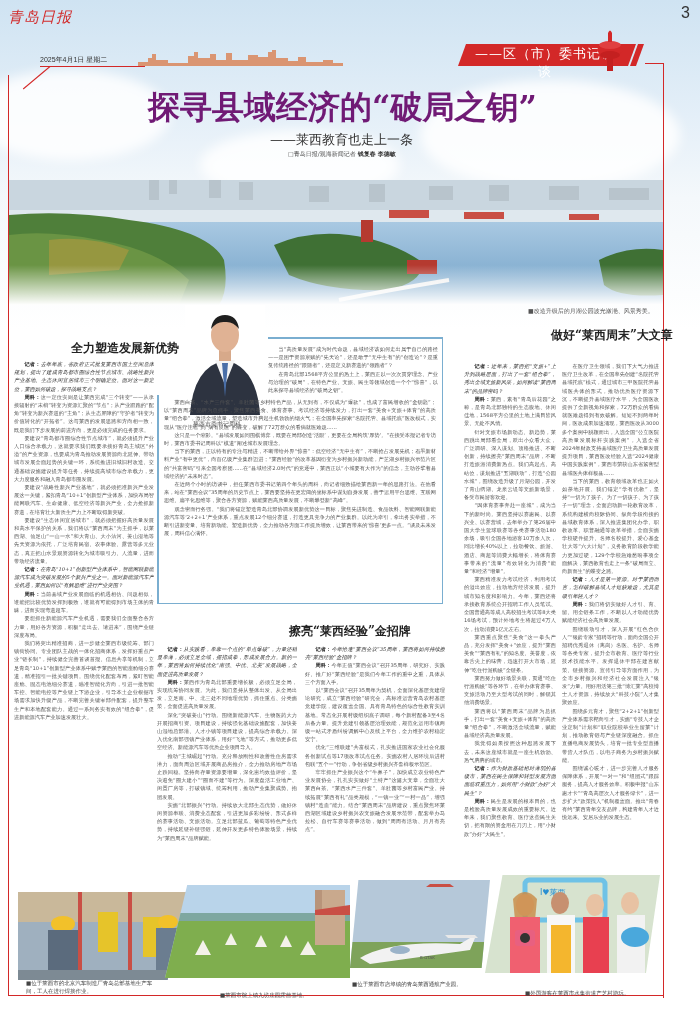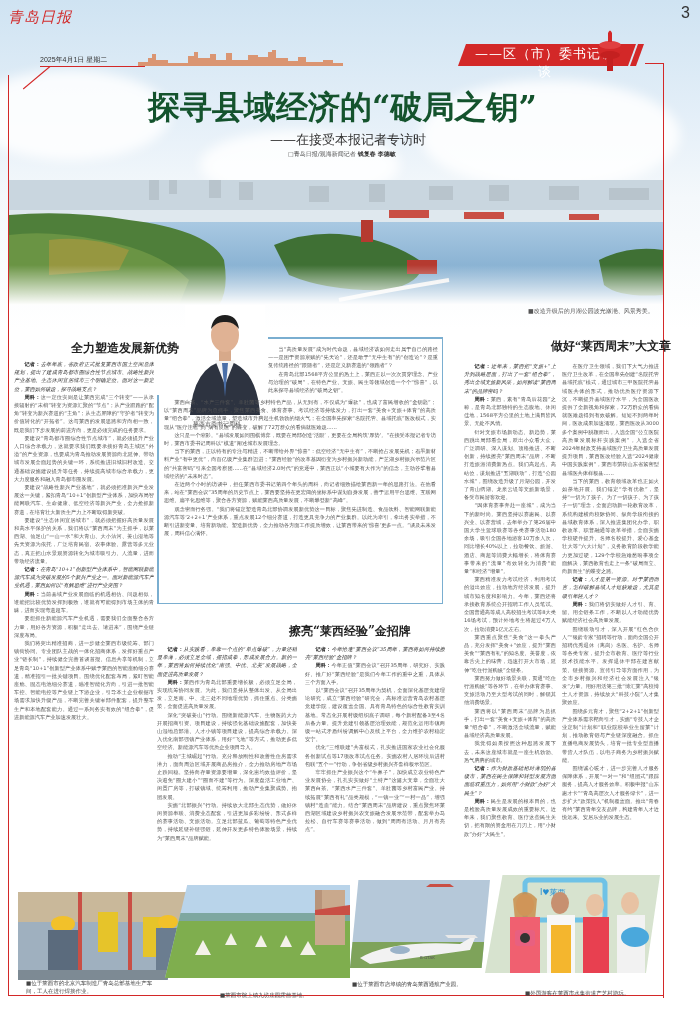--- a/index.html
+++ b/index.html
@@ -16,21 +16,21 @@
   .redline-diag { position:absolute; left:15px; top:66px; width:35px; height:1px; background:#d32828; transform-origin:right; transform:rotate(-40deg); }
   .skyline { position:absolute; left:138px; top:48px; width:205px; height:18px; }
   .banner { position:absolute; left:462px; top:44px; width:170px; height:22px; background:#d32828; transform:skewX(-20deg); }
   .banner-text { position:absolute; left:470px; top:45px; width:150px; font-size:13px; color:#fff; font-family:"DejaVu Sans", sans-serif; text-align:center; letter-spacing:1px; }
   .banner-stripes { position:absolute; left:634px; top:44px; width:6px; height:22px; background:#d32828; transform:skewX(-20deg); }
   .tower { position:absolute; left:596px; top:28px; width:28px; height:44px; }
   .outer-frame-top { position:absolute; left:645px; top:63px; width:18px; height:1px; background:#d32828; }
   .outer-frame-right { position:absolute; left:663px; top:63px; width:1px; height:935px; background:#d32828; }
   .outer-frame-left { position:absolute; left:8px; top:75px; width:1px; height:920px; background:#d32828; }
   .outer-frame-bottom { position:absolute; left:8px; top:995px; width:656px; height:1px; background:#d32828; }
-  .headline { position:absolute; left:148px; top:86px; font-size:32px; font-weight:bold; color:#14532d; letter-spacing:0px; white-space:nowrap; font-family:"DejaVu Serif", serif; }
+  .headline { position:absolute; left:148px; top:86px; font-size:32px; font-weight:bold; color:#701a75; letter-spacing:0px; white-space:nowrap; font-family:"DejaVu Serif", serif; }
   .subhead { position:absolute; left:270px; top:131px; font-size:13px; color:#333; white-space:nowrap; font-family:"DejaVu Sans", sans-serif; }
   .byline { position:absolute; left:288px; top:150px; font-size:6px; color:#555; white-space:nowrap; font-family:"DejaVu Sans", sans-serif; }
   .byline b { color:#333; }
   .hero { position:absolute; left:9px; top:180px; width:654px; height:125px; overflow:hidden; }
   .hero svg { width:100%; height:100%; display:block; }
   .hero-fade { position:absolute; left:0; bottom:0; width:100%; height:40px; background:linear-gradient(180deg,rgba(255,255,255,0),#fff); }
   .hero-caption { position:absolute; left:528px; top:307px; font-size:6px; color:#555; white-space:nowrap; font-family:"DejaVu Sans", sans-serif; }
   .portrait { position:absolute; left:185px; top:305px; width:80px; height:110px; overflow:hidden; }
   .portrait-caption { position:absolute; left:193px; top:420px; font-size:6px; color:#555; font-family:"DejaVu Sans", sans-serif; }
   .section-head { position:absolute; font-size:12px; font-weight:bold; color:#222; white-space:nowrap; font-family:"DejaVu Serif", serif;margin-left:43px; }
@@ -76,21 +76,21 @@
     <path d="M12 5 Q14 0 16 5 L16 14 L12 14 Z" fill="#d32828"></path>
     <rect x="11" y="29" width="6" height="14" fill="#c42020"></rect>
   </svg>
 
   <div class="outer-frame-top"></div>
   <div class="outer-frame-right"></div>
   <div class="outer-frame-left"></div>
   <div class="outer-frame-bottom"></div>
 
   <div class="headline">探寻县域经济的“破局之钥”</div>
-  <div class="subhead">——在接受本报记者专访时</div>
+  <div class="subhead">——莱西教育也走上一条</div>
   <div class="byline">
     <span>□青岛日报/观海新闻记者</span>
     <b>钱复春   李德敏</b>
   </div>
 
   <div class="hero">
     <svg viewBox="0 0 654 125" preserveAspectRatio="none">
       <defs>
         <linearGradient id="water" x1="0" y1="0" x2="0" y2="1">
           <stop offset="0" stop-color="#a9c9e2"></stop>
@@ -181,21 +181,21 @@
     <p>实施“北部振兴”行动。持续放大北部生态优势，做好休闲资源串联、消费业态配套，引进更加多彩纷纷、形式多样的赛事活动、文旅活动。立足北部蓝瓜、葡萄等特色产业优势，持续延链补链强链，延伸开发更多特色体验场景，持续为“莱西周末”品牌赋能。</p>
   </div>
   <div class="col" style="left:305px;top:645px;width:140px;height:245px;">
     <p class="q"><b>记者：</b><span>今年恰逢“莱西会议”35周年，莱西将如何持续擦亮“莱西经验”金招牌？</span></p>
     <p class="a"><b>周科：</b><span>今年正值“莱西会议”召开35周年，研究好、实践好、推广好“莱西经验”是我们今年工作的重中之重，具体从三个方面入手。</span></p>
     <p>以“莱西会议”召开35周年为契机，全面深化基层党建理论研究，成立“莱西经验”研究会，高标准运营青岛农村基层党建学院，建设覆盖全国、具有青岛特色的综合性教育实训基地。常态化开展村级组织底子调研，每个新村配备3至4名后备力量。提升党建引领基层治理效能，规范化运用市镇两级一站式矛盾纠纷调解中心及线上平台，全力维护农村稳定安宁。</p>
     <p>优化“三维联建”共富模式，扎实推进国家农业社会化服务创新试点等17项改革试点任务。实施农村人居环境后进村包联“五个一”行动，争创省级乡村振兴齐鲁样板示范区。</p>
     <p>牢牢抓住产业振兴这个“牛鼻子”，加快成立农业特色产业发展协会，扎扎实实做好“土特产”这篇大文章，全面壮大莱西白茶、“莱西水产三件套”、羊肚菌等乡村富民产业。持续拓展“莱西有礼”品类规模，“一镇一业”“一村一品”，增强镇村“造血”能力。结合“莱西周末”品牌建设，重点聚焦环莱西湖区域建设乡村振兴农文旅融合发展示范带，配套举办马拉松、自行车赛等赛事活动，做到“周周有活动、月月有亮点”。</p>
   </div>
 
-  <div class="section-head" style="left:508px;top:338px;font-family:Liberation Serif, serif;">做好“莱西周末”大文章</div>
+  <div class="section-head" style="left:508px;top:327px;">做好“莱西周末”大文章</div>
   <div class="col" style="left:464px;top:362px;width:92px;height:525px;">
     <p class="q"><b>记者：</b><span>近年来，莱西把“文旅+”上升到战略层面，打出了一套“组合拳”，秀出全域文旅新风采，如何解读“莱西周末”的品牌密码？</span></p>
     <p class="a"><b>周科：</b><span>莱西，素有“青岛后花园”之称，是青岛北部独特的生态腹地、休闲佳地，1568平方公里的土地上满目皆风景、无处不风情。</span></p>
     <p>针对文旅市场新动态、新趋势，莱西跳出局部看全局，跃出小众看大众，广泛调研、深入谋划、顶格推进、不断创新，持续擦亮“莱西周末”品牌，不断打造旅游消费新热点。我们高起点、高站位，谋划推进“五湖联动”，打造“公园水城”，围绕改造升级了月湖公园，开发了青山绣湖、龙泉云堤等文旅新场景，备受市民游客欢迎。</p>
     <p>“因体育赛事奔赴一座城”，成为当下的新时尚。莱西坚持以赛惠民、以赛兴业、以赛营城，去年举办了第26届中国大学生篮球联赛等各类赛事活动180余场，吸引全国各地游客10万余人次，同比增长40%以上，拉动餐饮、旅游、酒店、商超等消费大幅增长，将体育赛事带来的“流量”有效转化为消费“能量”和经济“增量”。</p>
     <p>莱西精准发力考试经济，利用考试的溢出效应，拉动地方经济发展，提升城市知名度和影响力。今年，莱西还将承接教育系统公开招聘工作人员笔试、全国普通高等成人高校招生考试等8大类16场考试，预计外地考生将超过4万人次，拉动消费1亿元左右。</p>
     <p>莱西重点聚焦“美食”这一拳头产品，充分发挥“美食+”效应，提升“莱西美食”“莱西有礼”的知名度、美誉度，依靠舌尖上的味蕾，迅速打开大市场，延伸“吃住行游购娱”全链条。</p>
     <p>莱西努力做好场景关联，贯通“吃住行游购娱”等各环节，在举办体育赛事、文旅活动乃至大型考试的同时，解锁其他消费场景。</p>
     <p>莱西将以“莱西周末”品牌为总抓手，打出一套“美食+文旅+体育”的高质量“组合拳”，不断激活全域流量，赋能县域经济高质量发展。</p>
     <p>我觉得如果按照这种思路发展下去，未来这座城市就是一座生机勃勃、热气腾腾的城市。</p>

